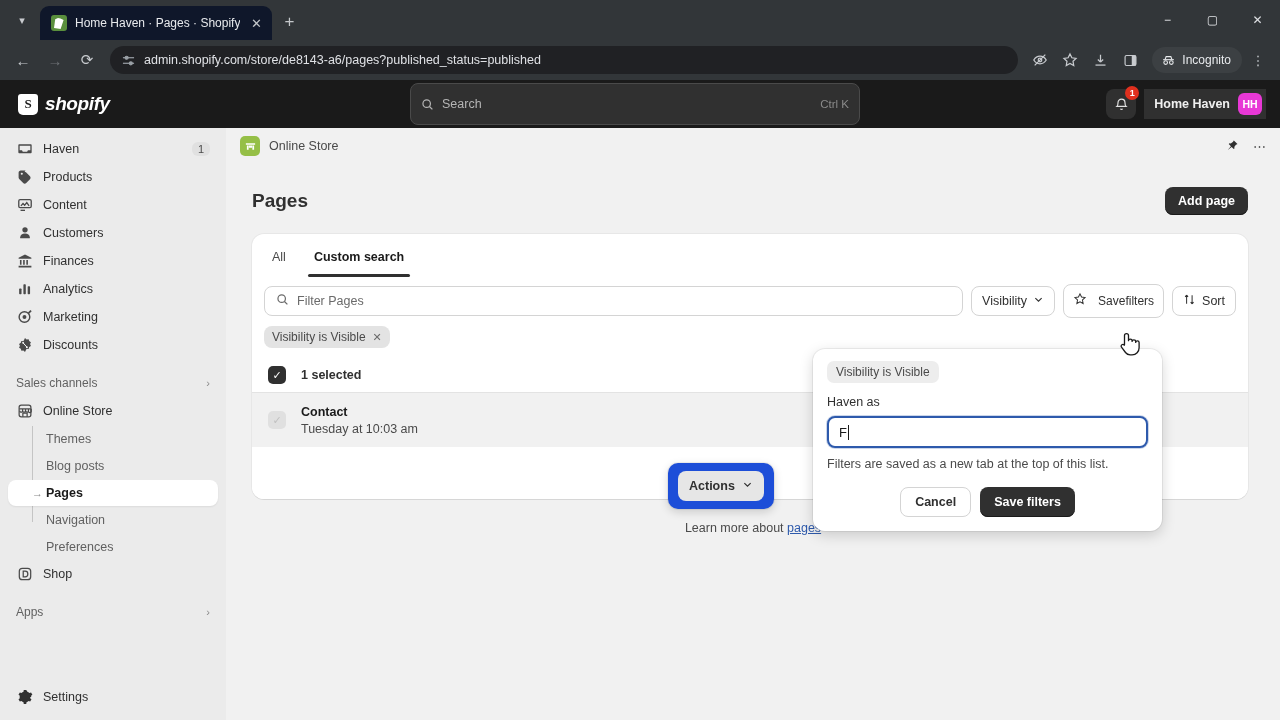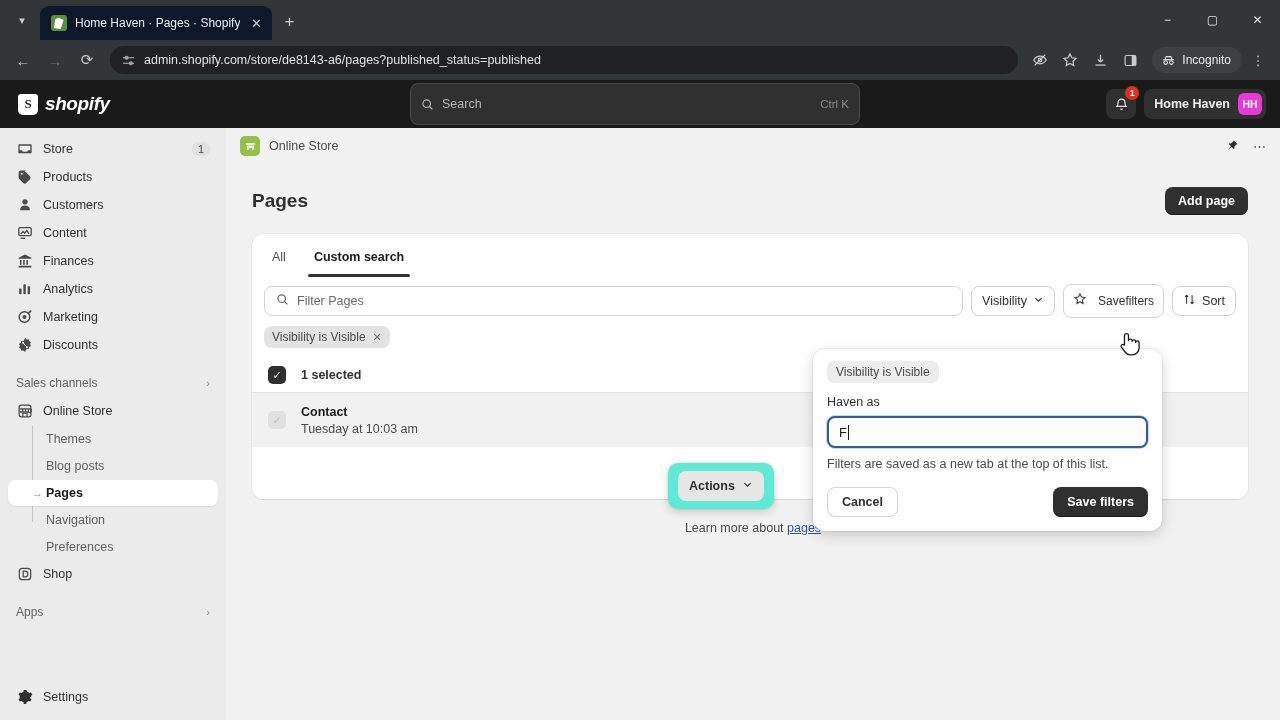--- a/index.html
+++ b/index.html
@@ -98,21 +98,21 @@
     display: flex; align-items: center; justify-content: center;
     position: relative; color: #e3e3e3; font-size: 14px;
   }
   .bell-badge {
     position: absolute; top: -3px; right: -3px; min-width: 14px; height: 14px;
     background: #e0301e; border-radius: 7px; color: #fff; font-size: 9px;
     display: flex; align-items: center; justify-content: center; padding: 0 3px;
     font-weight: bold;
   }
   .store-pill {
-    height: 30px; background: #303030; border-radius: 8px;
+    height: 30px; background: #303030; border-radius: 0;
     display: flex; align-items: center; gap: 8px; padding: 0 4px 0 10px;
   }
   .store-name { color: #f0f0f0; font-size: 12.5px; font-weight: bold; }
   .store-avatar {
     width: 24px; height: 22px; background: #e838d6; border-radius: 6px;
     color: #fff; font-size: 10.5px; font-weight: bold;
     display: flex; align-items: center; justify-content: center;
   }
 
   
@@ -249,21 +249,21 @@
   .row-sub { font-size: 12.5px; color: #4a4a4a; margin-top: 3px; }
   .card-pad { height: 52px; background: #fff; border-radius: 0 0 12px 12px; }
   .footer-note {
     text-align: center; font-size: 12.5px; color: #4a4a4a; margin-top: 22px;
   }
   .footer-note a { color: #2e5aac; text-decoration: underline; }
 
   
   .actions-bar {
     position: absolute; left: 442px; top: 335px;
-    background: #5eead4; border-radius: 10px; padding: 8px 10px;
+    background: #1d4ed8; border-radius: 10px; padding: 8px 10px;
     box-shadow: 0 3px 10px rgba(0,0,0,.16), 0 0 0 1px rgba(0,0,0,.05);
   }
   .actions-btn {
     background: #e6e6e6; border-radius: 8px; height: 30px;
     display: flex; align-items: center; gap: 7px; padding: 0 11px;
     font-size: 12.5px; color: #303030; font-weight: bold;
   }
 
   
   .popover {
@@ -282,21 +282,21 @@
     display: flex; align-items: center; padding: 0 10px; background: #fff;
     box-shadow: 0 0 0 1px rgba(46,90,172,.25);
   }
   .pop-input-val { font-size: 13px; color: #1a1a1a; }
   .caret {
     display: inline-block; width: 1px; height: 15px; background: #1a1a1a;
     margin-left: 1px; vertical-align: -3px;
   }
   .pop-help { font-size: 12.5px; color: #4a4a4a; margin-top: 9px; }
   .pop-actions {
-    display: flex; justify-content: space-between; gap: 9px; margin-top: 16px;
+    display: flex; justify-content: center; gap: 9px; margin-top: 16px;
   }
   .btn-cancel {
     background: #fff; border: 1px solid #d4d4d4; border-radius: 8px;
     font-size: 12.5px; color: #303030; font-weight: bold; padding: 7px 14px;
   }
   .btn-save {
     background: #303030; border: none; border-radius: 8px;
     font-size: 12.5px; color: #fff; font-weight: bold; padding: 8px 14px;
     box-shadow: 0 -1px 0 0 #1a1a1a inset;
   }
@@ -413,52 +413,52 @@
 <div class="body-wrap">
 
   <div class="sidebar">
 
     <div class="nav-item">
       <span class="nav-icon">
         <svg width="16" height="16" viewBox="0 0 18 18" fill="#4a4a4a">
           <path d="M2.4 3.6h13.2c.5 0 .9.4.9.9v8.2c0 .6-.4 1-.9 1H2.4c-.5 0-.9-.4-.9-1V4.5c0-.5.4-.9.9-.9zm.6 1.8v5.1h2.6l.9 1.5h4.9l.9-1.5H15V5.4z"></path>
         </svg>
       </span>
-      <span class="nav-label">Store</span>
+      <span class="nav-label">Haven</span>
       <span class="nav-badge">1</span>
     </div>
 
     <div class="nav-item">
       <span class="nav-icon">
         <svg width="16" height="16" viewBox="0 0 18 18" fill="#4a4a4a">
           <path d="M9.6 1.8H4.2c-1.3 0-2.4 1.1-2.4 2.4v5.4c0 .6.3 1.2.7 1.7l4.5 4.5c.9.9 2.4.9 3.4 0l4.2-4.2c.9-.9.9-2.5 0-3.4l-4.5-4.5c-.4-.4-1-.7-1.6-.7zM5.4 6.6a1.2 1.2 0 110-2.4 1.2 1.2 0 010 2.4z"></path>
         </svg>
       </span>
       <span class="nav-label">Products</span>
-    </div>
-
-    <div class="nav-item">
-      <span class="nav-icon">
-        <svg width="16" height="16" viewBox="0 0 18 18" fill="#4a4a4a">
-          <circle cx="9" cy="5.4" r="3"></circle>
-            <path d="M9 9.6c-3 0-5.4 1.9-5.4 4.2v1.2h10.8v-1.2c0-2.3-2.4-4.2-5.4-4.2z"></path>
-        </svg>
-      </span>
-      <span class="nav-label">Customers</span>
     </div>
 
     <div class="nav-item">
       <span class="nav-icon">
         <svg width="16" height="16" viewBox="0 0 18 18" fill="none" stroke="#4a4a4a" stroke-width="1.5">
           <rect x="2" y="3" width="14" height="9" rx="1.5"></rect>
             <path d="M4.4 10l2.4-2.6 1.8 1.8 2.4-2.8 2.6 3.6"></path>
           <line x1="4" y1="15" x2="9" y2="15"></line>
         </svg>
       </span>
       <span class="nav-label">Content</span>
+    </div>
+
+    <div class="nav-item">
+      <span class="nav-icon">
+        <svg width="16" height="16" viewBox="0 0 18 18" fill="#4a4a4a">
+          <circle cx="9" cy="5.4" r="3"></circle>
+            <path d="M9 9.6c-3 0-5.4 1.9-5.4 4.2v1.2h10.8v-1.2c0-2.3-2.4-4.2-5.4-4.2z"></path>
+        </svg>
+      </span>
+      <span class="nav-label">Customers</span>
     </div>
 
     <div class="nav-item">
       <span class="nav-icon">
         <svg width="16" height="16" viewBox="0 0 18 18" fill="#4a4a4a">
           <path d="M9 1.8L1.8 5.4v1.2h14.4V5.4zM3.3 7.8v5.4h1.8V7.8zm3.6 0v5.4h1.8V7.8zm3.6 0v5.4h1.8V7.8zM1.8 14.4v1.8h14.4v-1.8z"></path>
         </svg>
       </span>
       <span class="nav-label">Finances</span>
     </div>

